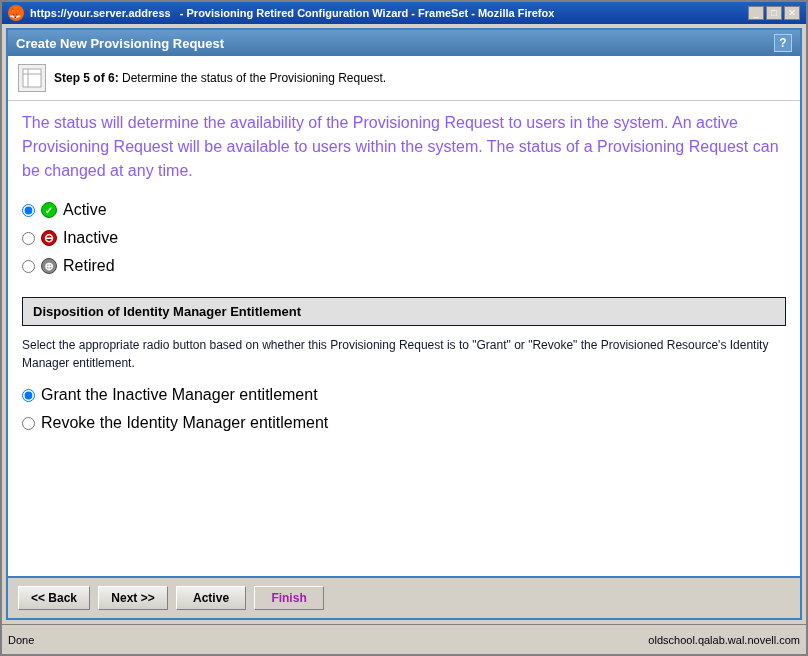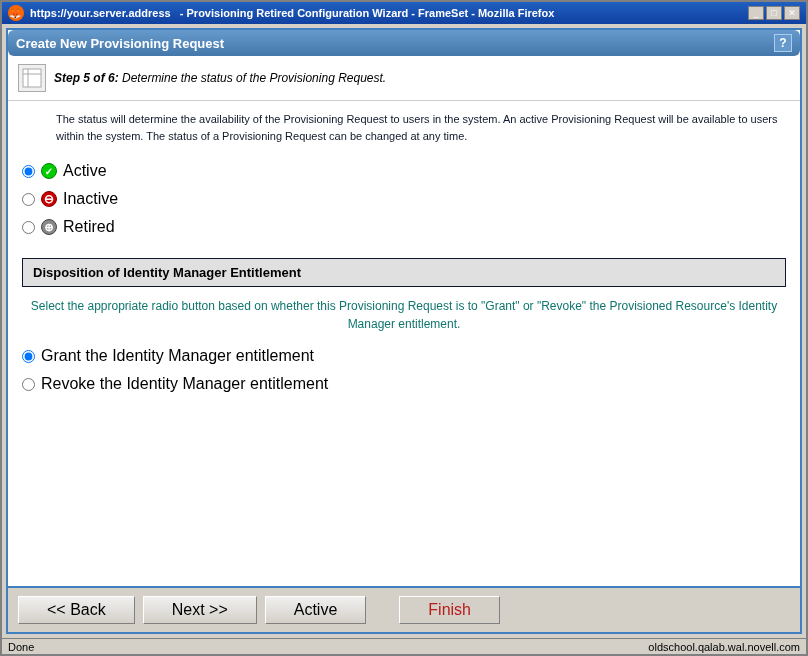--- a/index.html
+++ b/index.html
@@ -90,21 +90,20 @@
     }
 
     
     .panel-header {
       background: linear-gradient(to bottom, #6699cc, #4477aa);
       color: white;
       padding: 4px 8px;
       display: flex;
       align-items: center;
       justify-content: space-between;
-      border-radius: 6px;
     }
 
     .panel-header-title {
       font-size: 13px;
       font-weight: bold;
       color: white;
     }
 
     .help-btn {
       width: 18px;
@@ -121,21 +120,20 @@
     }
 
     
     .step-info {
       display: flex;
       align-items: center;
       gap: 8px;
       padding: 8px 10px;
       background: white;
       border-bottom: 1px solid #ccc;
-      font-style: italic;
     }
 
     .step-icon {
       width: 28px;
       height: 28px;
       border: 1px solid #aaa;
       background: #f0f0f0;
       display: flex;
       align-items: center;
       justify-content: center;
@@ -148,25 +146,24 @@
 
     
     .content {
       flex: 1;
       padding: 10px 14px;
       overflow-y: auto;
       background: white;
     }
 
     .description-text {
-      color: #0f172a;
-      font-size: 11px;
+      color: #8b5cf6;
+      font-size: 16px;
       line-height: 1.5;
       margin-bottom: 16px;
-      margin-left: 34px;
     }
 
     
     .status-section {
       margin-bottom: 20px;
     }
 
     .radio-option {
       display: flex;
       align-items: center;
@@ -218,66 +215,65 @@
     .disposition-header {
       background: #e0e0e0;
       border: 1px solid #0f172a;
       padding: 6px 10px;
       font-weight: bold;
       font-size: 13px;
       margin-bottom: 10px;
     }
 
     .disposition-desc {
-      color: #0f766e;
+      color: #0f172a;
       font-size: 12px;
       line-height: 1.5;
       margin-bottom: 12px;
-      text-align: center;
     }
 
     
     .button-bar {
       padding: 8px 10px;
       background: #d4d0c8;
       border-top: 2px solid #4080c0;
       display: flex;
       gap: 8px;
       align-items: center;
     }
 
     .wizard-btn {
-      padding: 4px 28px;
+      padding: 4px 12px;
       min-width: 70px;
       background: linear-gradient(to bottom, #f0f0f0, #d4d0c8);
       border: 1px solid #808080;
       border-top-color: #ffffff;
       border-left-color: #ffffff;
-      font-size: 16px;
+      font-size: 12px;
       cursor: pointer;
       color: #000;
+      font-weight: bold;
     }
 
     .wizard-btn:disabled,
     .wizard-btn.disabled {
-      color: #b91c1c;
+      color: #a21caf;
       cursor: default;
       background: #d4d0c8;
-      margin-left: 25px;
     }
 
     
     .status-bar {
       background: #d4d0c8;
       border-top: 1px solid #808080;
       padding: 2px 6px;
       display: flex;
       justify-content: space-between;
       align-items: center;
-      height: 16px;
+      height: 30px;
     }
 
     .status-bar-left {
       font-size: 11px;
     }
 
     .status-bar-right {
       font-size: 11px;
       color: #000;
       margin-left: 15px;
@@ -351,21 +347,21 @@
           </div>
 
         </div>
 
         <div class="disposition-header">Disposition of Identity Manager Entitlement</div>
 
         <p class="disposition-desc">Select the appropriate radio button based on whether this Provisioning Request is to "Grant" or "Revoke" the Provisioned Resource's Identity Manager entitlement.</p>
 
         <div class="radio-option">
           <input type="radio" name="entitlement" id="grant" checked="" style="">
-          <label for="grant" class="radio-label">Grant the Identity Manager entitlement</label>
+          <label for="grant" class="radio-label">Grant the Inactive Manager entitlement</label>
         </div>
 
         <div class="radio-option">
           <input type="radio" name="entitlement" id="revoke" style="">
           <label for="revoke" class="radio-label">Revoke the Identity Manager entitlement</label>
         </div>
 
       </div>
 
       <div class="button-bar">

